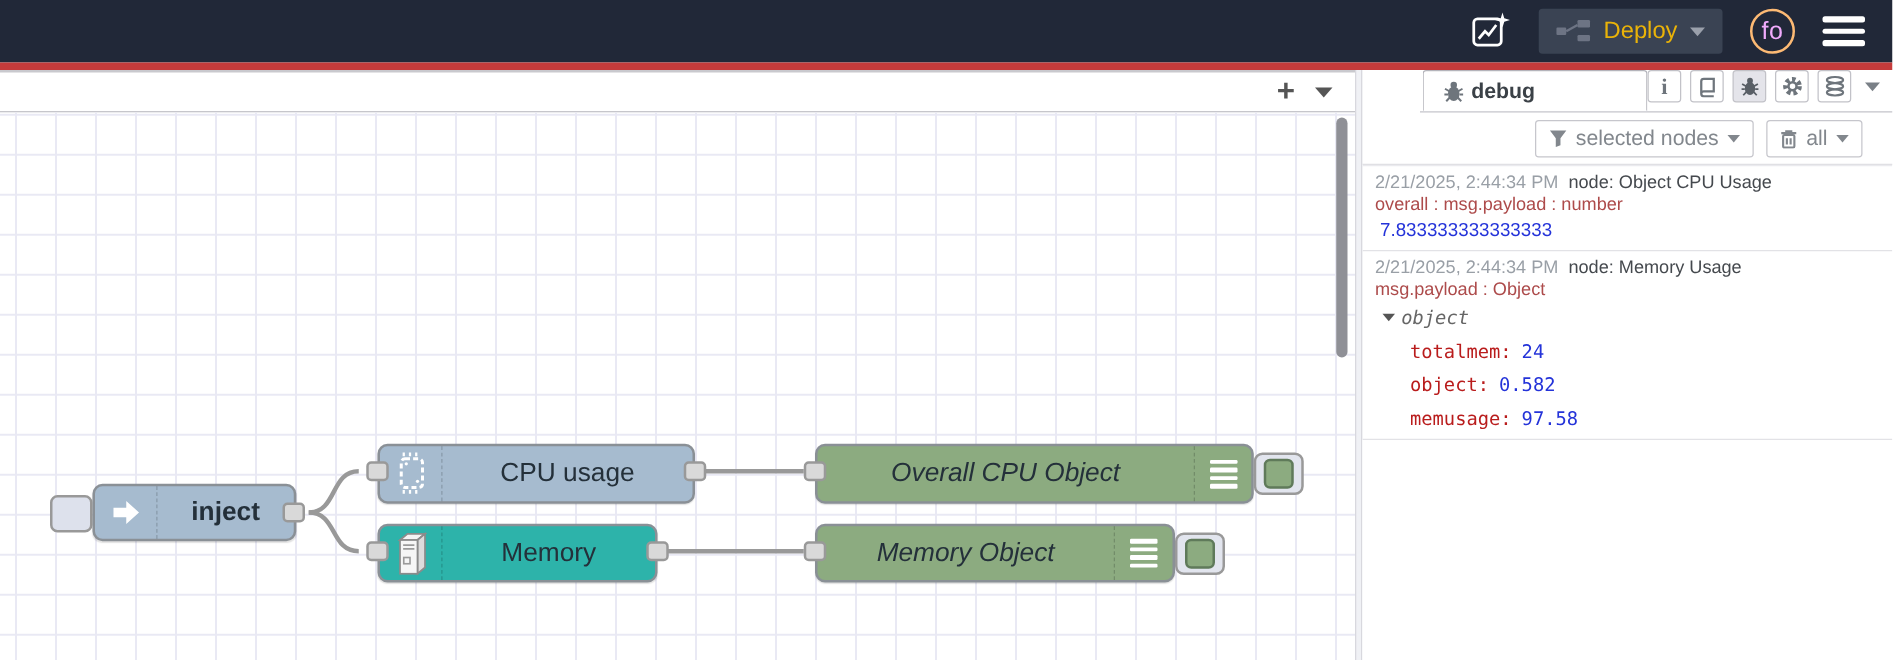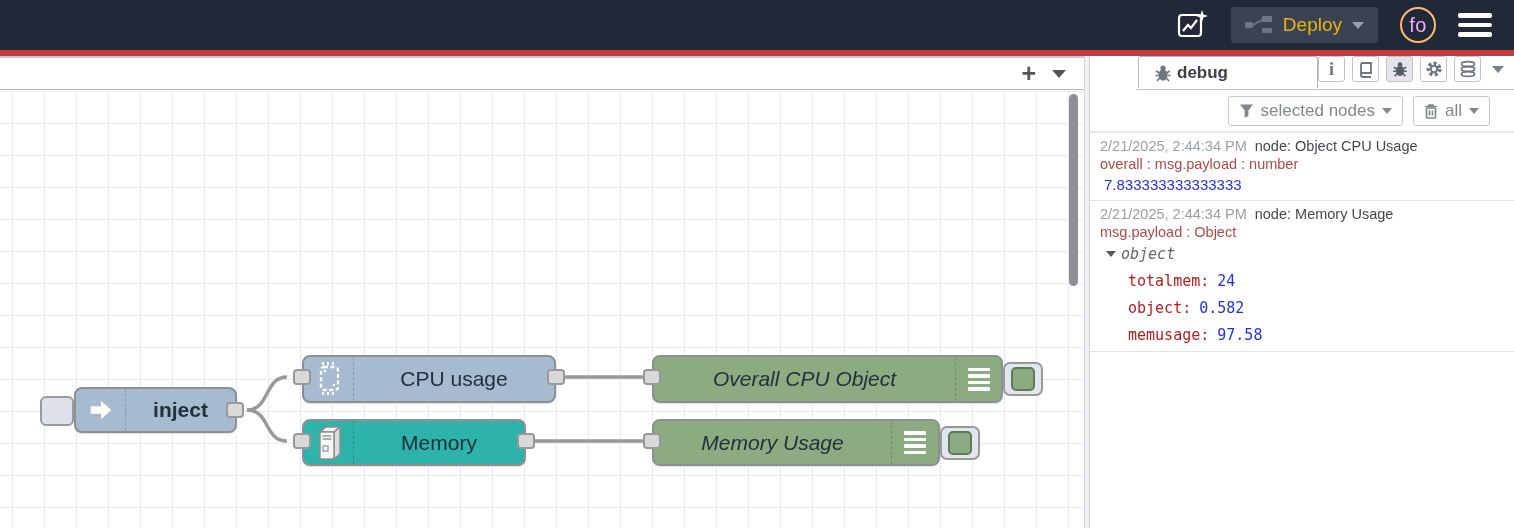--- a/index.html
+++ b/index.html
@@ -174,21 +174,21 @@
               <div></div>
             </div>
         </div>
         <div class="port" style="left:-11px; top:12px;"></div>
       </div>
       <div class="dbg-toggle" style="left:1003px; top:272px;">
           <div class="inner"></div>
         </div>
 
       <div class="node" style="left:652px; top:329px; width:288px; height:47px; background:#8cab80;">
-        <div class="node-label italic-label">Memory Usage</div>
+        <div class="node-label italic-label">Memory Object</div>
         <div class="icon-sec right" style="width:47px;">
           <div class="dbg-bars">
               <div></div>
               <div></div>
               <div></div>
               <div></div>
             </div>
         </div>
         <div class="port" style="left:-11px; top:12px;"></div>
       </div>

